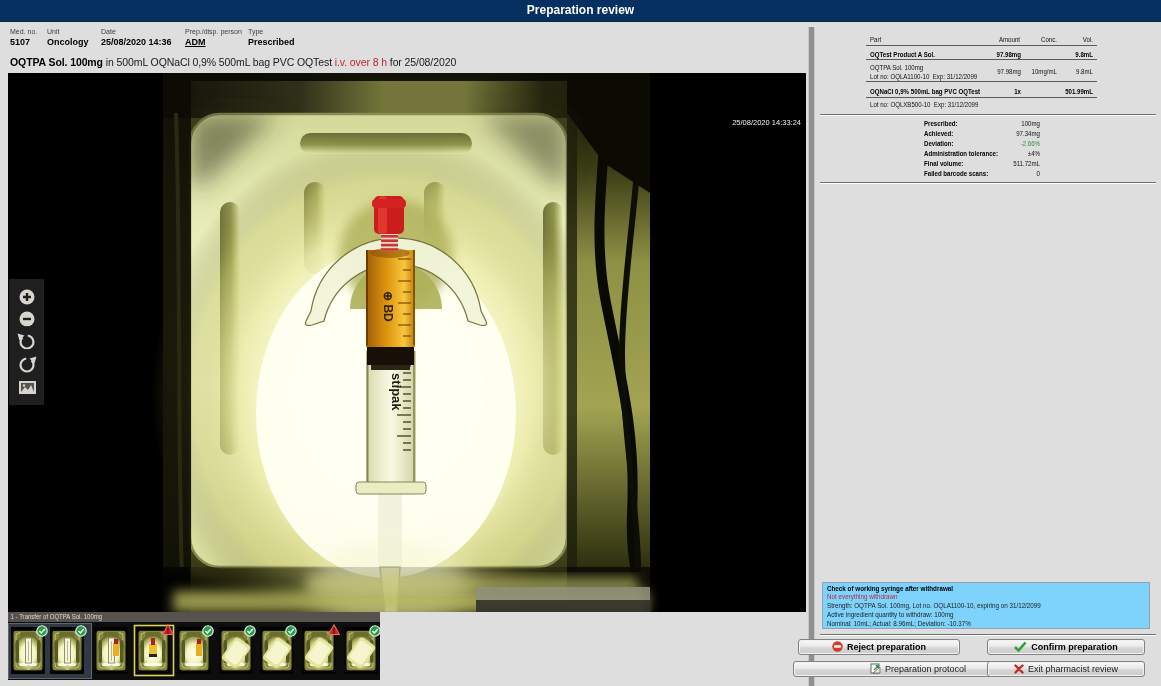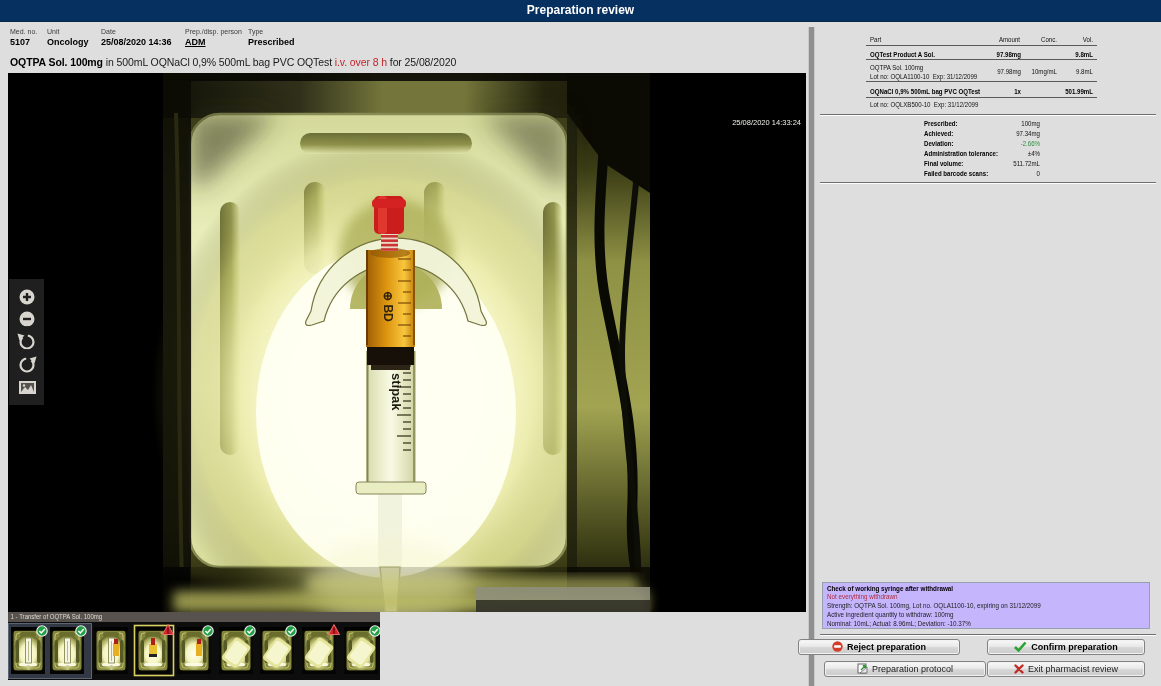--- a/index.html
+++ b/index.html
@@ -20,21 +20,21 @@
 #films{left:8px;top:622px;width:372px;height:58px;background:#0d0d0d;}
 #splitter{left:808px;top:27px;width:5px;height:659px;background:#8f8f8f;border-left:1px solid #c9c9c9;border-right:1px solid #c9c9c9;}
 
 .rp{font-size:7.2px;color:#111;white-space:nowrap;}
 .sx{transform:scaleX(0.85);transform-origin:0 0;}
 .sxr{transform:scaleX(0.85);transform-origin:100% 0;}
 .rpb{font-size:7.2px;color:#000;font-weight:bold;white-space:nowrap;}
 .hl{position:absolute;height:1px;background:#5a5a5a;}
 .hl2{position:absolute;height:1px;background:#6f6f6f;box-shadow:0 1px 0 #fdfdfd;}
 .rt{position:absolute;text-align:right;}
-#msgbox{left:822px;top:582px;width:322px;height:43px;background:#c4b5fd;border:1px solid #97a0ae;font-size:7.4px;color:#222;padding:1.5px 0 0 4px;}
+#msgbox{left:822px;top:582px;width:322px;height:43px;background:#7dd3fc;border:1px solid #97a0ae;font-size:7.4px;color:#222;padding:1.5px 0 0 4px;}
 #msgbox .b{font-weight:bold;color:#000;}
 #msgbox .r{color:#b02c3c;}
 #msgbox div{line-height:8.9px;white-space:nowrap;transform:scaleX(0.85);transform-origin:0 0;}
 .btn{position:absolute;height:14px;background:linear-gradient(#f9f9f9,#e9e9e9 45%,#d6d6d6 55%,#cccccc);border:1px solid #828282;border-radius:3px;box-shadow:inset 0 0 0 1px #f2f2f2;text-align:center;font-size:9px;line-height:14px;color:#000;white-space:nowrap;}
 .btn .ic{display:inline-block;vertical-align:-2px;margin-right:4px;}
 </style>
 </head>
 <body>
 <div id="titlebar" class="abs">
     <span>Preparation review</span>
@@ -411,21 +411,21 @@
 
 <div class="btn" style="left:798px;top:639px;width:160px;font-weight:bold;">
   <svg class="ic" width="11" height="11" viewBox="0 0 11 11">
       <circle cx="5.5" cy="5.5" r="5.2" fill="#d23c28"></circle>
       <rect x="2" y="4.3" width="7" height="2.4" rx="1" fill="#fff"></rect>
     </svg>Reject preparation</div>
 <div class="btn" style="left:987px;top:639px;width:156px;font-weight:bold;">
   <svg class="ic" width="13" height="11" viewBox="0 0 13 11">
       <path d="M 1 6 L 4.5 9.5 L 11.5 1.5" fill="none" stroke="#2ba332" stroke-width="2.6"></path>
     </svg>Confirm preparation</div>
-<div class="btn" style="left:824px;top:661px;width:160px;color:#222;">
+<div class="btn" style="left:793px;top:661px;width:160px;color:#222;padding-left:44px;">
   <svg class="ic" width="11" height="11" viewBox="0 0 11 11">
       <rect x="1" y="1" width="8" height="9" fill="#fdfdfd" stroke="#666" stroke-width="1"></rect>
       <path d="M 3 10 L 10 10 L 10 4 Z" fill="#e8e8e8" stroke="#666" stroke-width="0.8"></path>
       <path d="M 4 7 L 8.5 2.5 M 8.5 2.5 L 5.8 2.8 M 8.5 2.5 L 8.2 5.2" stroke="#2a9a30" stroke-width="1.4" fill="none"></path>
     </svg>Preparation protocol</div>
 <div class="btn" style="left:987px;top:661px;width:156px;color:#222;">
   <svg class="ic" width="10" height="10" viewBox="0 0 10 10">
       <path d="M 1.5 1.5 L 8.5 8.5 M 8.5 1.5 L 1.5 8.5" stroke="#c02c26" stroke-width="2.4" stroke-linecap="round"></path>
     </svg>Exit pharmacist review</div>
 

